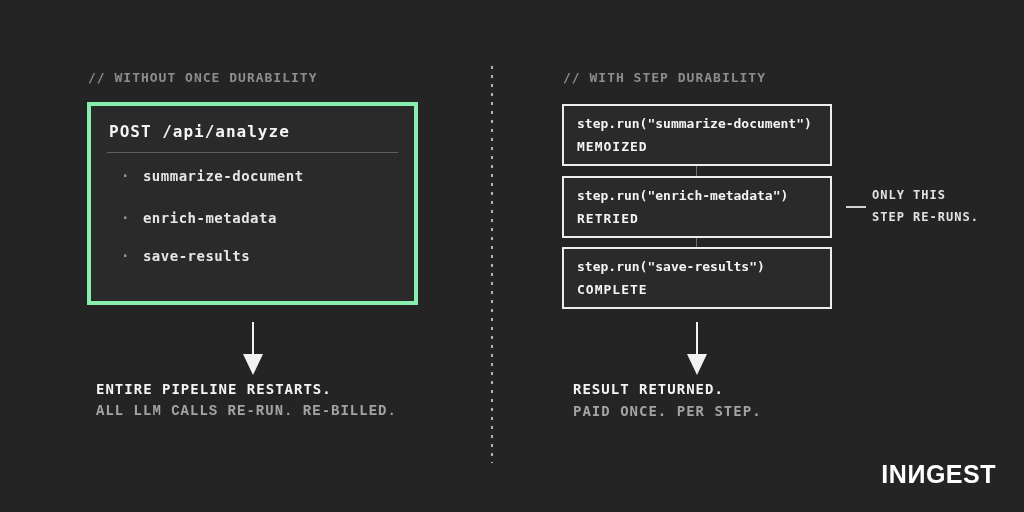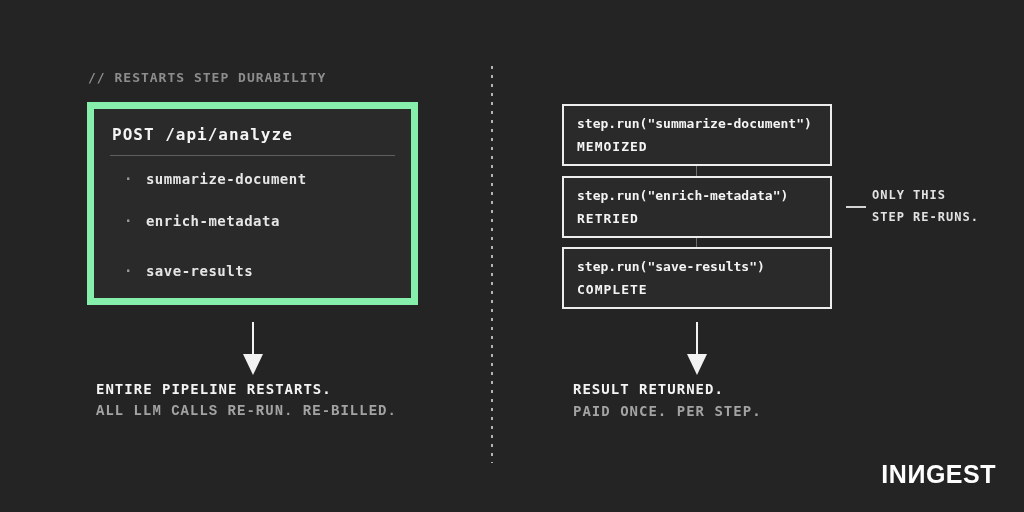--- a/index.html
+++ b/index.html
@@ -16,41 +16,41 @@
     color:#8d8d8d;letter-spacing:1px;
     white-space:nowrap;
   }
   .hdr-left{left:88px;top:70px;}
   .hdr-right{left:563px;top:70px;}
 
   
   .api-box{
     position:absolute;left:87px;top:102px;
     width:331px;height:203px;
-    border:7px solid #86efac;background:#2a2a2a;
+    border:4px solid #86efac;background:#2a2a2a;
     box-sizing:border-box;
   }
   .api-title{
     position:absolute;left:18px;top:16px;
     font-size:16px;font-weight:bold;color:#f4f4f4;letter-spacing:1px;
     white-space:nowrap;
   }
   .api-divider{
     position:absolute;left:16px;right:16px;top:46px;
     height:1px;background:#5f5f5f;
   }
   .api-item{
     position:absolute;left:30px;
     font-size:14px;font-weight:bold;color:#e6e6e6;letter-spacing:0.5px;
     white-space:nowrap;
   }
   .api-item .bullet{color:#9a9a9a;margin-right:13px;font-weight:bold;}
   .item-0{top:62px;}
   .item-1{top:104px;}
-  .item-2{top:154px;}
+  .item-2{top:142px;}
 
   
   .dotted-divider{
     position:absolute;left:491px;top:66px;
     width:2px;height:397px;
     background:repeating-linear-gradient(to bottom,#b3b3b3 0 3px,rgba(0,0,0,0) 3px 9px);
   }
 
   
   .step-box{
@@ -127,21 +127,21 @@
     font-weight:800;font-size:25px;color:#ffffff;
     letter-spacing:0.5px;white-space:nowrap;
   }
   .logo .flip{display:inline-block;transform:scaleX(-1);}
 </style>
 </head>
 <body>
 
 <div class="canvas">
 
-  <div class="section-header hdr-left">// RESTARTS STEP DURABILITY</div>
+  <div class="section-header hdr-left">// WITHOUT ONCE DURABILITY</div>
 
   <div class="api-box">
     <div class="api-title">POST /api/analyze</div>
     <div class="api-divider"></div>
     <div class="api-item item-1">
       <span class="bullet">·</span><span>enrich-metadata</span>
     </div>
     <div class="api-item item-0">
       <span class="bullet">·</span><span>summarize-document</span>
     </div>
@@ -151,20 +151,21 @@
   </div>
 
   <div class="arrow-line arrow-left-line"></div>
   <div class="arrow-head arrow-left-head"></div>
 
   <div class="result-strong res-l1">ENTIRE PIPELINE RESTARTS.</div>
   <div class="result-muted res-l2">ALL LLM CALLS RE-RUN. RE-BILLED.</div>
 
   <div class="dotted-divider"></div>
 
+  <div class="section-header hdr-right">// WITH STEP DURABILITY</div>
 
   <div class="step-box step-1">
     <div class="step-code">step.run("summarize-document")</div>
     <div class="step-status">MEMOIZED</div>
   </div>
   <div class="connector conn-1"></div>
 
   <div class="step-box step-2">
     <div class="step-code">step.run("enrich-metadata")</div>
     <div class="step-status">RETRIED</div>

